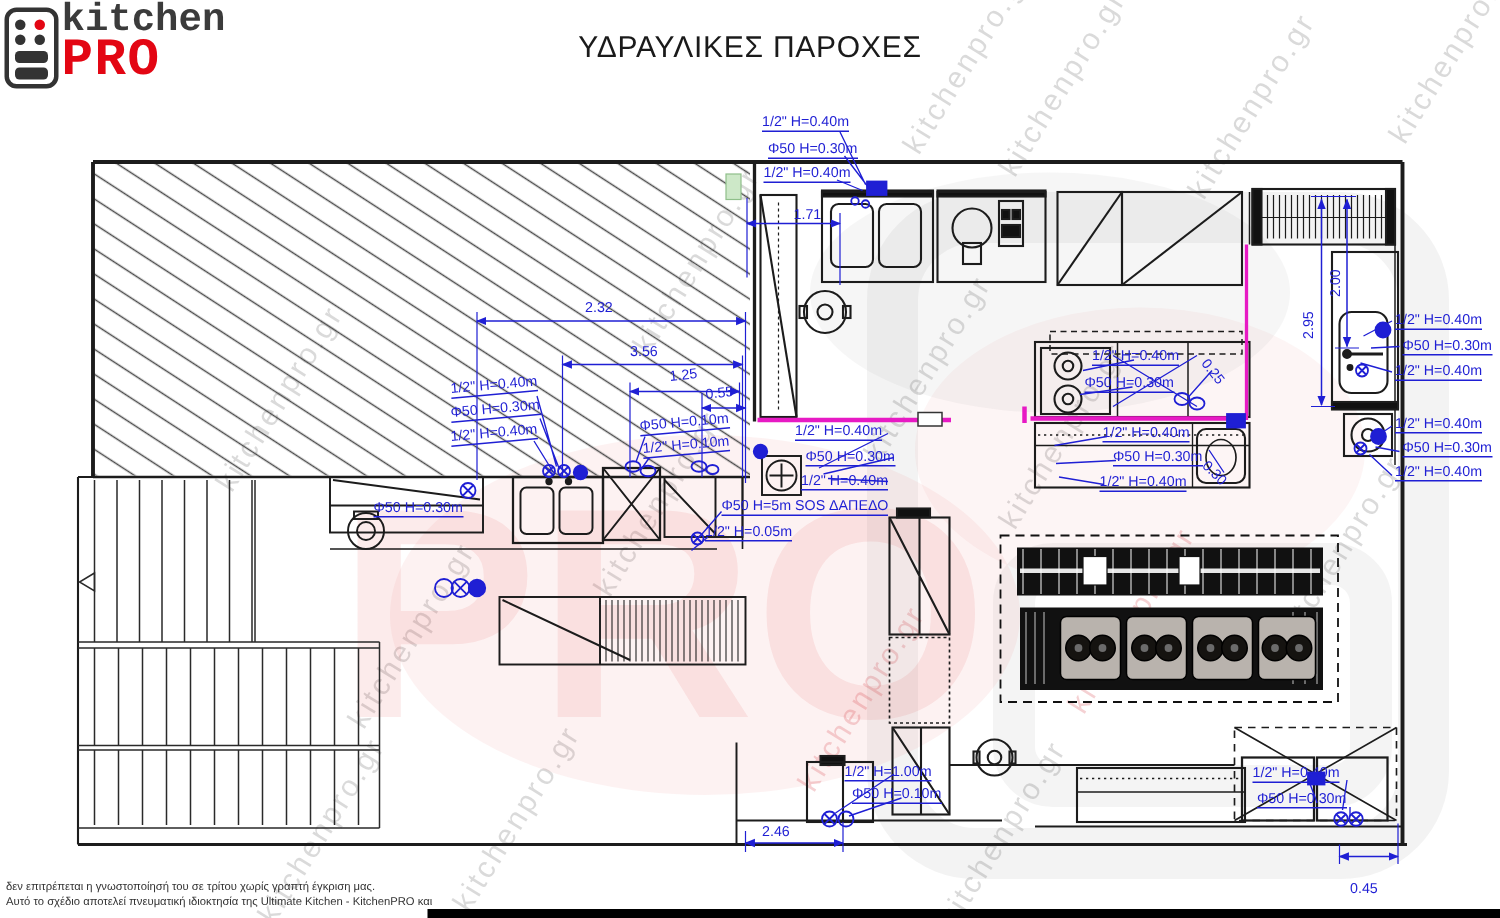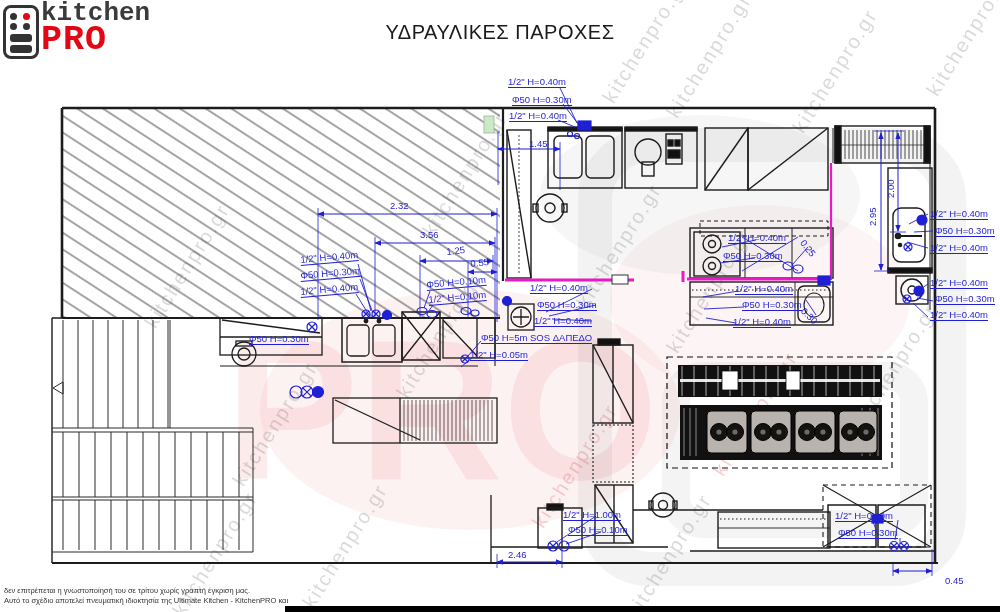--- a/index.html
+++ b/index.html
@@ -336,21 +336,21 @@
         <path d="M891,543l6,6 M897,543l-6,6"></path>
       <circle cx="904" cy="546" r="4.5"></circle>
         <path d="M901,543l6,6 M907,543l-6,6"></path>
     </g>
   </svg>
 
   <div id="anno-layer">
       <div class="anno u" style="left: 508px; top: 77px;">1/2" H=0.40m</div>
       <div class="anno u" style="left: 512px; top: 95px;">Φ50 H=0.30m</div>
       <div class="anno u" style="left: 509px; top: 111px;">1/2" H=0.40m</div>
-      <div class="anno" style="left: 529px; top: 139px;">1.45</div>
+      <div class="anno" style="left: 529px; top: 139px;">1.71</div>
       <div class="anno" style="left: 390px; top: 201px;">2.32</div>
       <div class="anno" style="left: 420px; top: 230px;">3.56</div>
       <div class="anno" style="left: 446px; top: 247px; transform: rotate(-6deg);">1.25</div>
       <div class="anno" style="left: 470px; top: 259px; transform: rotate(-6deg);">0.55</div>
       <div class="anno u" style="left: 300px; top: 255px; transform: rotate(-5deg);">1/2" H=0.40m</div>
       <div class="anno u" style="left: 300px; top: 271px; transform: rotate(-5deg);">Φ50 H=0.30m</div>
       <div class="anno u" style="left: 300px; top: 287px; transform: rotate(-5deg);">1/2" H=0.40m</div>
       <div class="anno u" style="left: 426px; top: 280px; transform: rotate(-5deg);">Φ50 H=0.10m</div>
       <div class="anno u" style="left: 428px; top: 295px; transform: rotate(-5deg);">1/2" H=0.10m</div>
       <div class="anno u" style="left: 530px; top: 283px;">1/2" H=0.40m</div>
@@ -372,21 +372,21 @@
       <div class="anno u" style="left: 930px; top: 278px;">1/2" H=0.40m</div>
       <div class="anno u" style="left: 935px; top: 294px;">Φ50 H=0.30m</div>
       <div class="anno u" style="left: 930px; top: 310px;">1/2" H=0.40m</div>
       <div class="anno" style="left: 886px; top: 198px; transform: rotate(-90deg);">2.00</div>
       <div class="anno" style="left: 868px; top: 226px; transform: rotate(-90deg);">2.95</div>
       <div class="anno u" style="left: 563px; top: 510px;">1/2" H=1.00m</div>
       <div class="anno u" style="left: 568px; top: 525px;">Φ50 H=0.10m</div>
       <div class="anno" style="left: 508px; top: 550px;">2.46</div>
       <div class="anno u" style="left: 835px; top: 511px;">1/2" H=0.40m</div>
       <div class="anno u" style="left: 838px; top: 528px;">Φ50 H=0.30m</div>
-      <div class="anno" style="left: 900px; top: 576px; margin-left: 45px;">0.45</div>
+      <div class="anno" style="left: 900px; top: 588px;">0.45</div>
     </div>
 
   <div id="disclaimer">
     <div>δεν επιτρέπεται η γνωστοποίησή του σε τρίτου χωρίς γραπτή έγκριση μας.</div>
     <div>Αυτό το σχέδιο αποτελεί πνευματική ιδιοκτησία της Ultimate Kitchen - KitchenPRO και</div>
   </div>
 
   <div id="bottom-bar"></div>
 </div>
 

